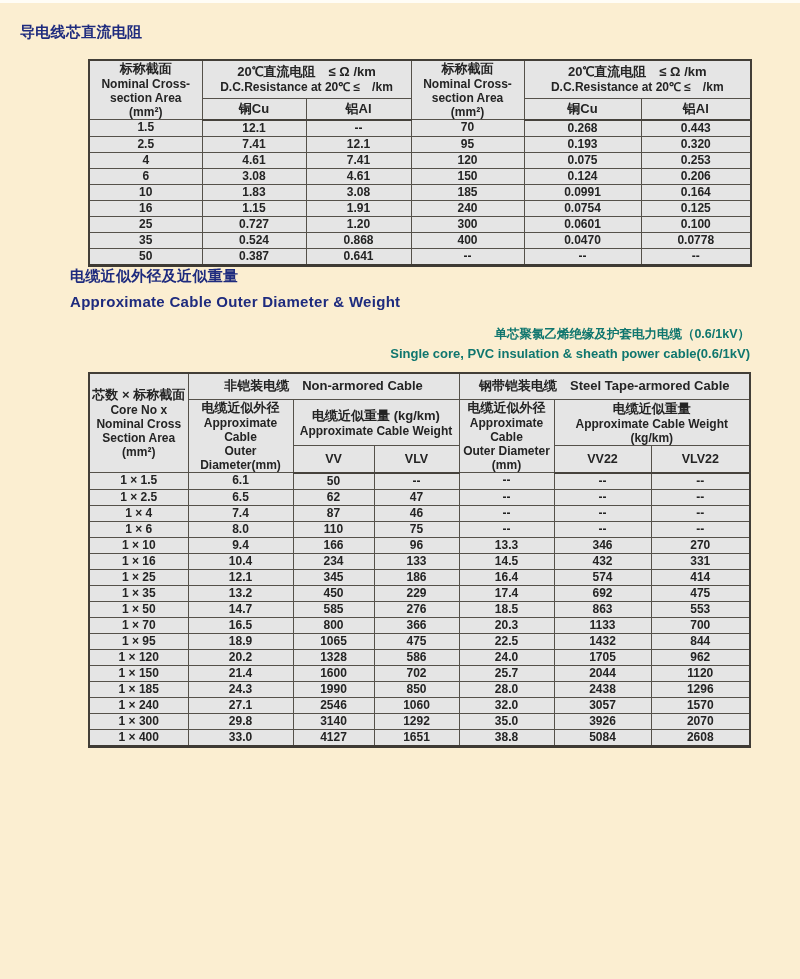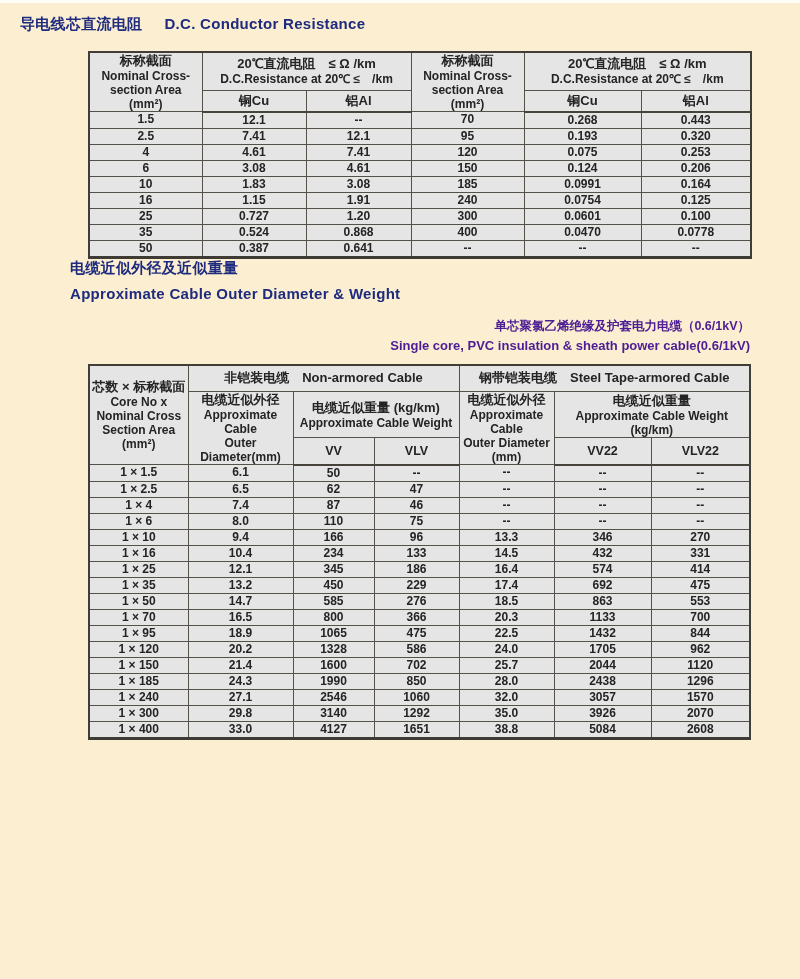--- a/index.html
+++ b/index.html
@@ -11,27 +11,27 @@
     color: #222;
     overflow: hidden;
   }
   .top-strip { height: 3px; background: #fffdf6; }
 
   
   .sec-title { margin-left: 70px; display: flex; align-items: baseline; gap: 22px; }
   .sec-title .zh, .sec-title .en {
     color: #1e2b7e; font-weight: bold; font-size: 15px; letter-spacing: .3px;
   }
-  .s1-title { padding-top: 12px; margin-left: 20px; }
+  .s1-title { padding-top: 20px; margin-left: 20px; }
   .s2-title-zh { }
   .s2-title-en { margin-top: 7px; }
 
   .sub-title {
     width: 662px; margin-left: 88px; text-align: right;
-    font-weight: bold; color: #4c1d95;
+    font-weight: bold; color: #0f766e;
   }
   .sub-zh { margin-top: 16px; font-size: 12.5px; }
   .sub-en { margin-top: 3px; font-size: 13px; text-align: right; }
 
   
   table {
     border-collapse: collapse; table-layout: fixed;
     background: #e5e5e5;
     margin-left: 88px;
     border: 2px solid #423e37;
@@ -67,21 +67,20 @@
   .t2 .vv-row th { height: 26px; font-size: 12.5px; border-bottom: 2px solid #46423c; }
   .t2 tbody td { height: 15px; line-height: 15px; }
 </style>
 </head>
 <body>
 
 <div class="top-strip"></div>
 
 <div class="sec-title s1-title">
   <span class="zh">导电线芯直流电阻</span>
-  <span class="en">D.C. Conductor Resistance</span>
 </div>
 
 <table class="t1">
   <colgroup>
     <col class="c1">
       <col class="c2">
       <col class="c3">
       <col class="c4">
       <col class="c5">
       <col class="c6">

